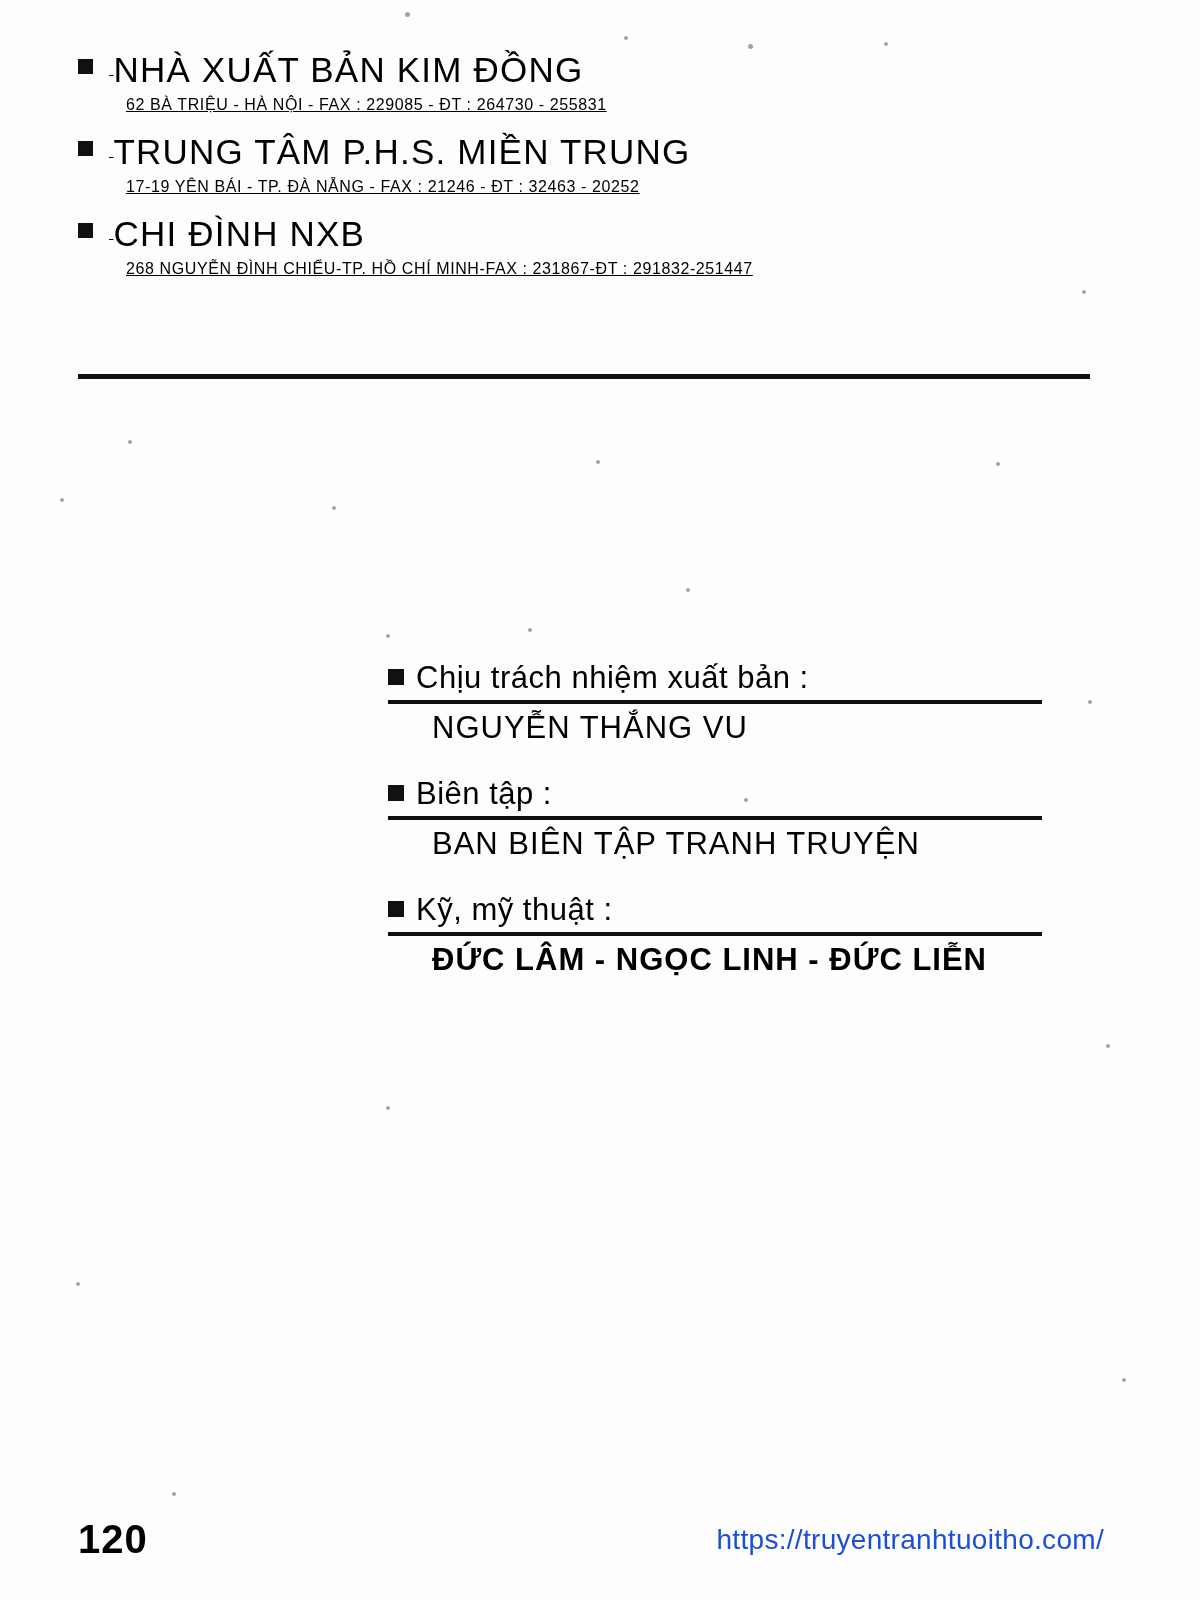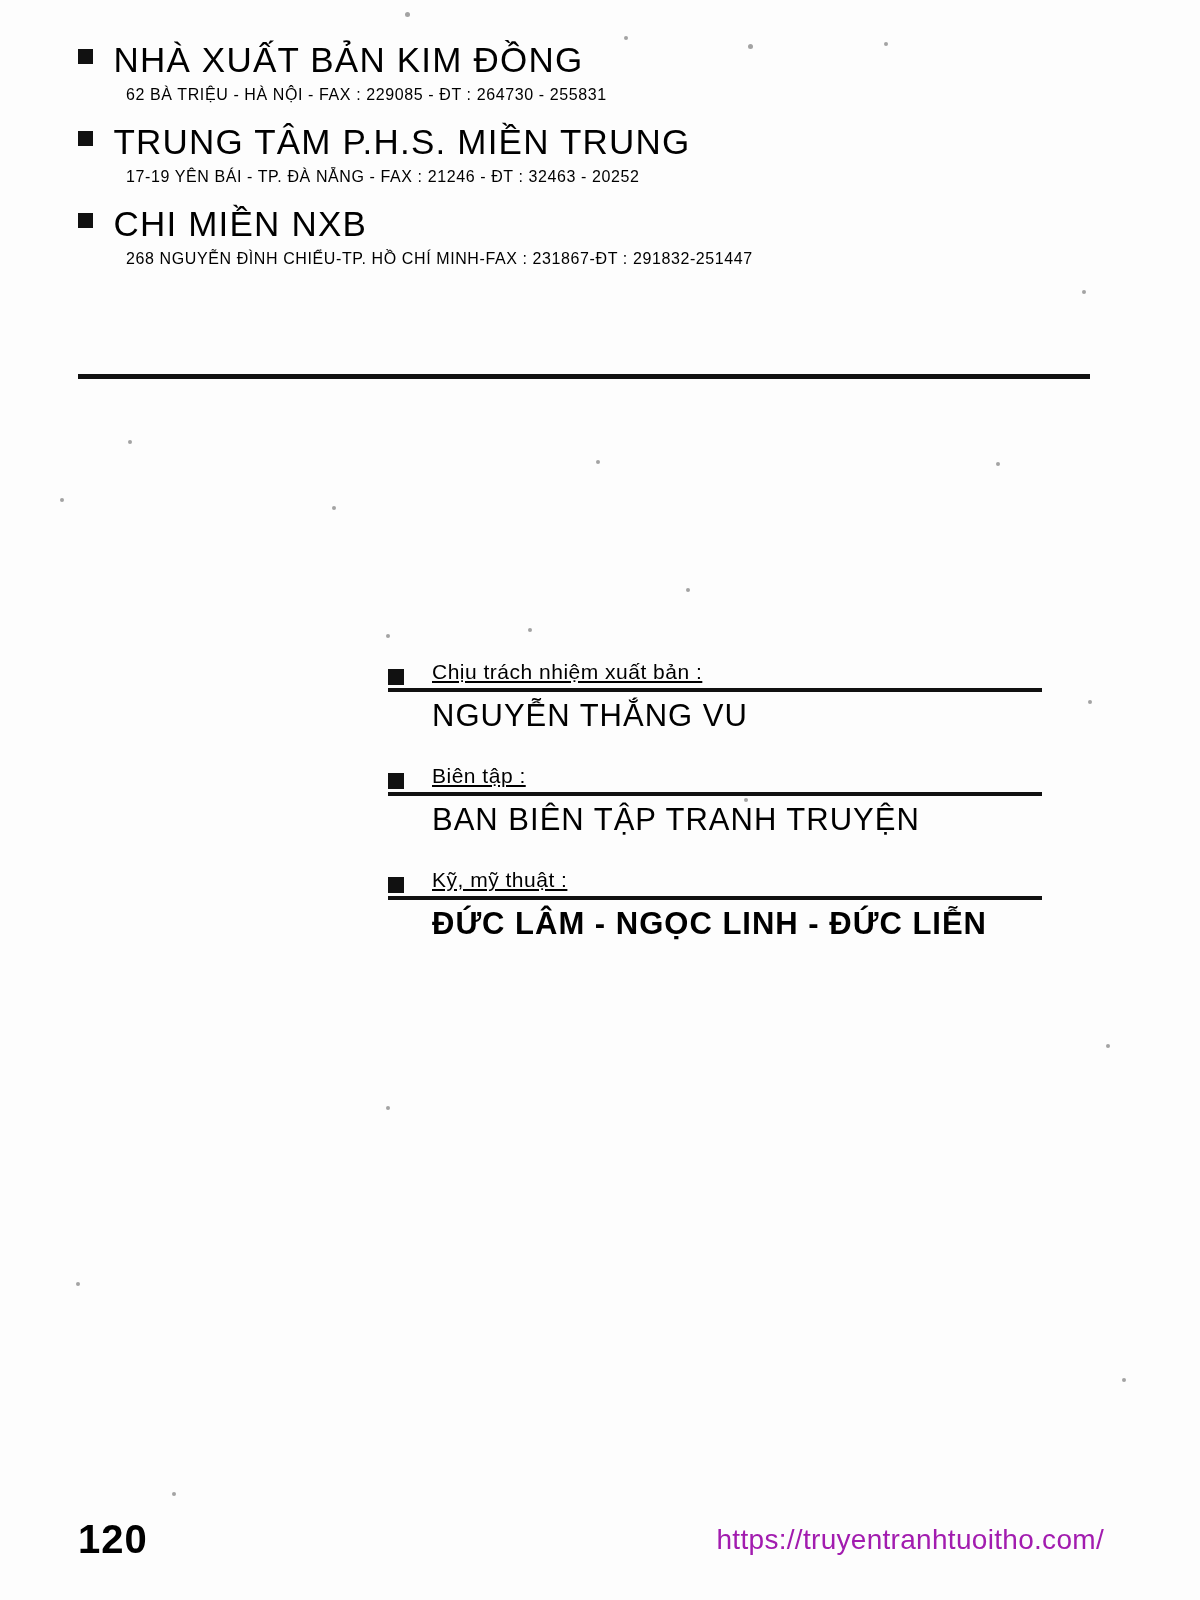--- a/index.html
+++ b/index.html
@@ -27,22 +27,23 @@
     position: absolute;
     background: #5a5a5a;
     border-radius: 50%;
     opacity: .55;
   }
 
   
   .pub-block {
     position: absolute;
     left: 78px;
-    top: 40px;
+    top: 50px;
     width: 1010px;
+    text-decoration: underline;
   }
   .pub-row {
     position: relative;
     margin-bottom: 6px;
   }
   .bullet {
     display: inline-block;
     width: 15px;
     height: 15px;
     background: #111;
@@ -73,26 +74,25 @@
   }
 
   
   .credits {
     position: absolute;
     left: 388px;
     top: 660px;
     width: 654px;
   }
   .credit-head {
-    font-size: 21px;
+    font-size: 31px;
     letter-spacing: .5px;
     position: relative;
-    padding-left: 44px;
+    padding-left: 28px;
     margin-bottom: 4px;
-    text-decoration: underline;
   }
   .credit-head .bullet {
     position: absolute;
     left: 0;
     top: 9px;
     margin: 0;
     width: 16px;
     height: 16px;
   }
   .credit-underline {
@@ -143,21 +143,21 @@
     font-size: 40px;
     font-weight: bold;
     letter-spacing: 1px;
   }
   .watermark {
     position: absolute;
     right: 96px;
     bottom: 44px;
     font-size: 28px;
     letter-spacing: .3px;
-    color: #a21caf;
+    color: #1d4ed8;
   }
 </style>
 </head>
 <body>
 
 <div class="page">
 
   <div class="speck" style="left:405px;top:12px;width:5px;height:5px;"></div>
   <div class="speck" style="left:624px;top:36px;width:4px;height:4px;"></div>
   <div class="speck" style="left:748px;top:44px;width:5px;height:5px;"></div>
@@ -188,21 +188,21 @@
     <div class="pub-addr">62 BÀ TRIỆU - HÀ NỘI - FAX : 229085 - ĐT : 264730 - 255831</div>
 
     <div class="pub-row">
       <span class="bullet"></span>
       <span class="pub-name">TRUNG TÂM P.H.S. MIỀN TRUNG</span>
     </div>
     <div class="pub-addr">17-19 YÊN BÁI - TP. ĐÀ NẴNG - FAX : 21246 - ĐT : 32463 - 20252</div>
 
     <div class="pub-row">
       <span class="bullet"></span>
-      <span class="pub-name">CHI MIỀN NXB</span>
+      <span class="pub-name">CHI ĐÌNH NXB</span>
     </div>
     <div class="pub-addr">268 NGUYỄN ĐÌNH CHIỂU-TP. HỒ CHÍ MINH-FAX : 231867-ĐT : 291832-251447</div>
 
   </div>
 
   <div class="rule-thick" style="top:374px;"></div>
 
   <div class="credits">
 
     <div class="credit-head">

